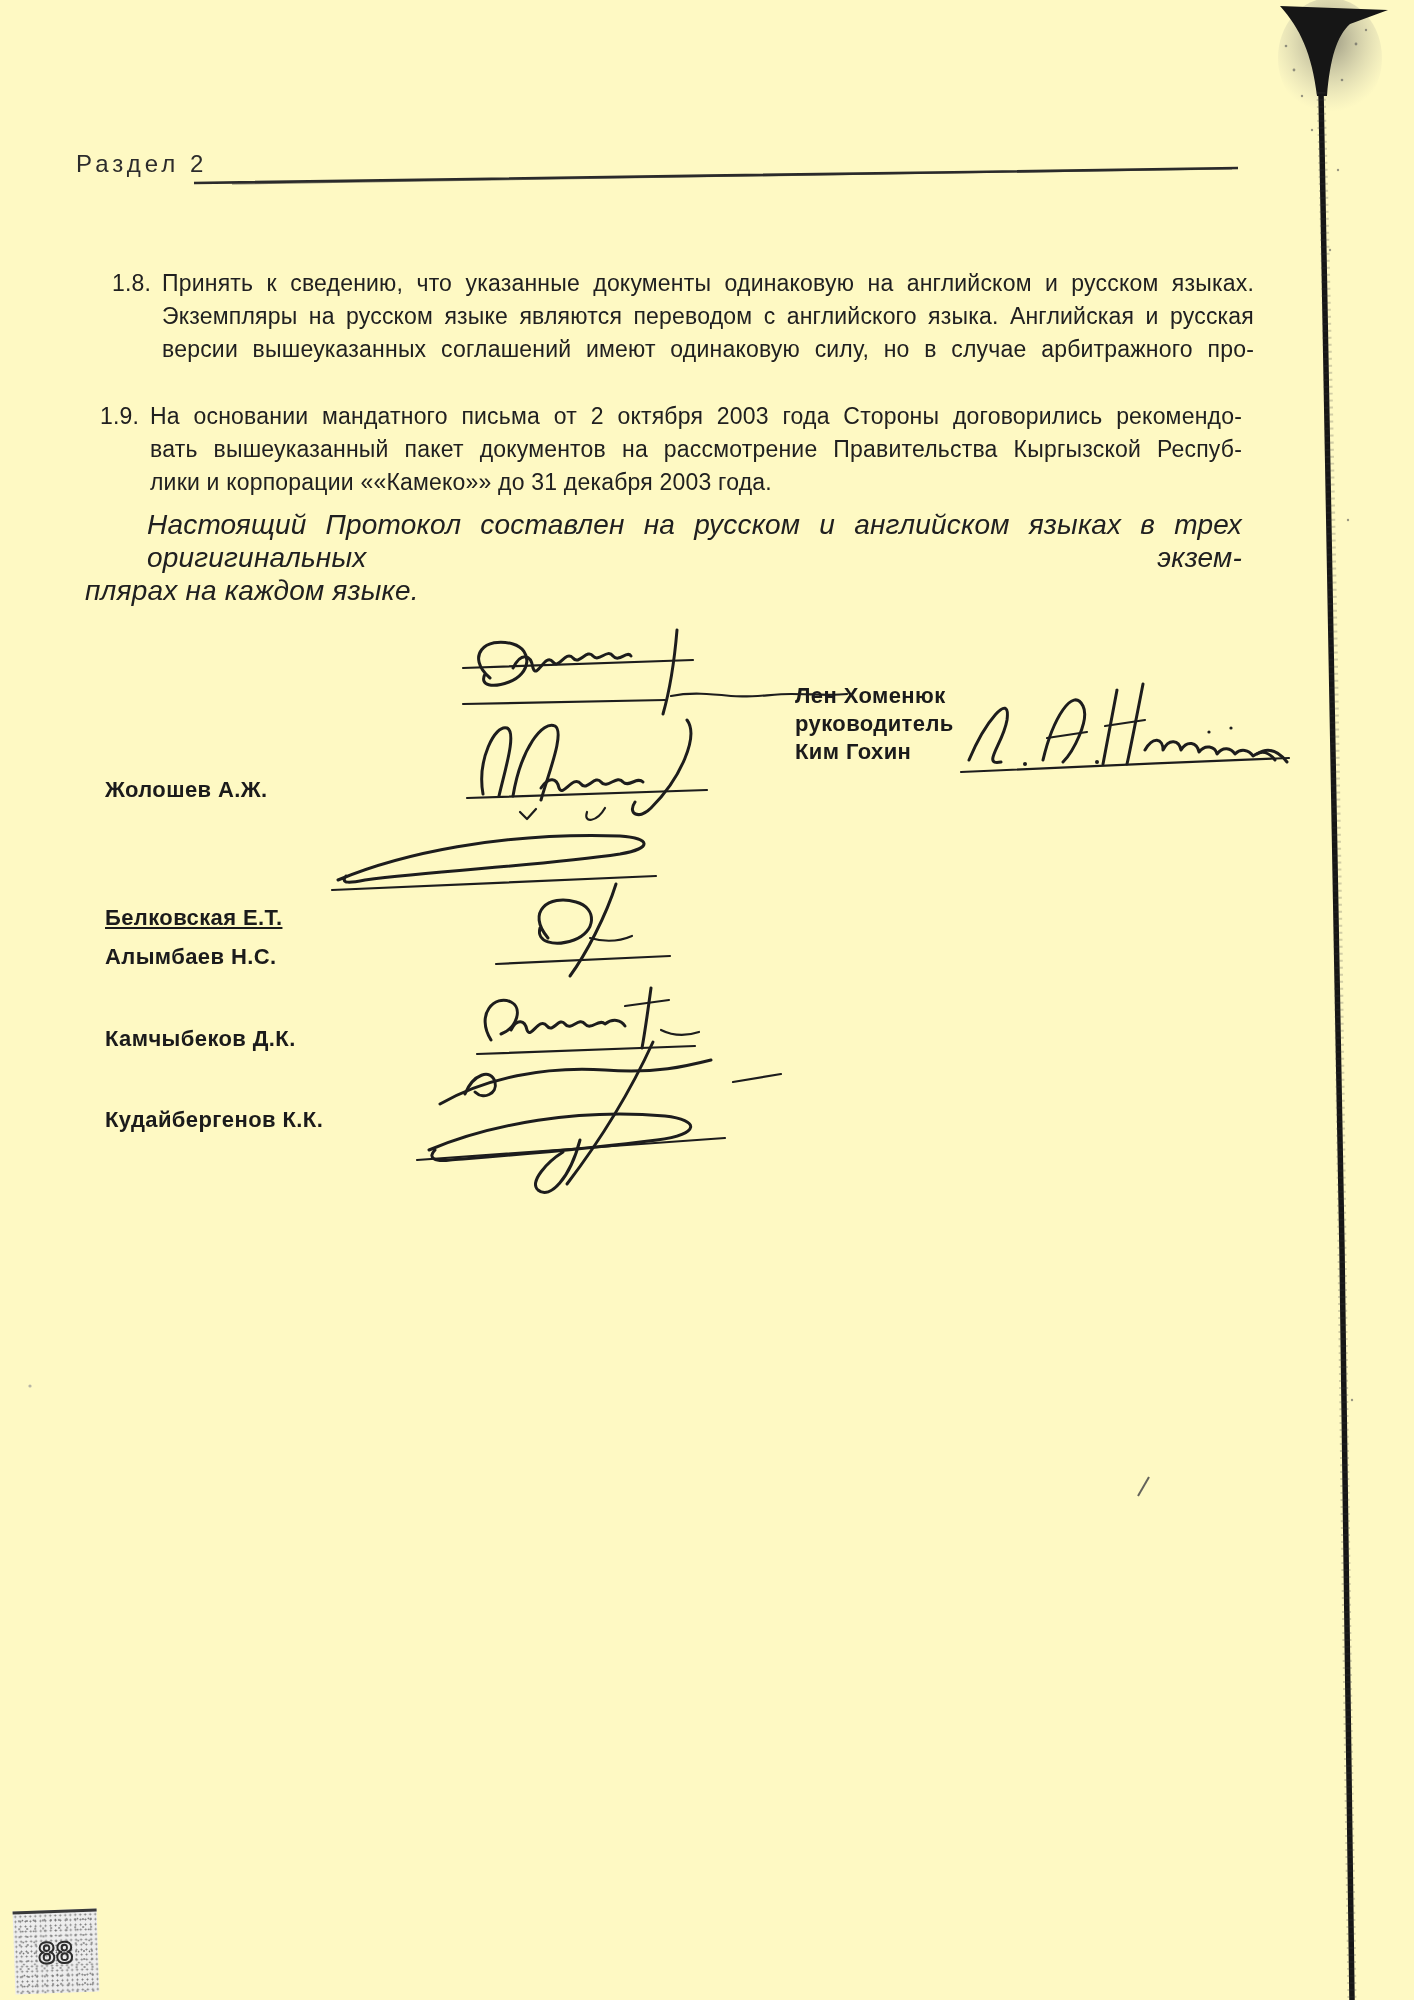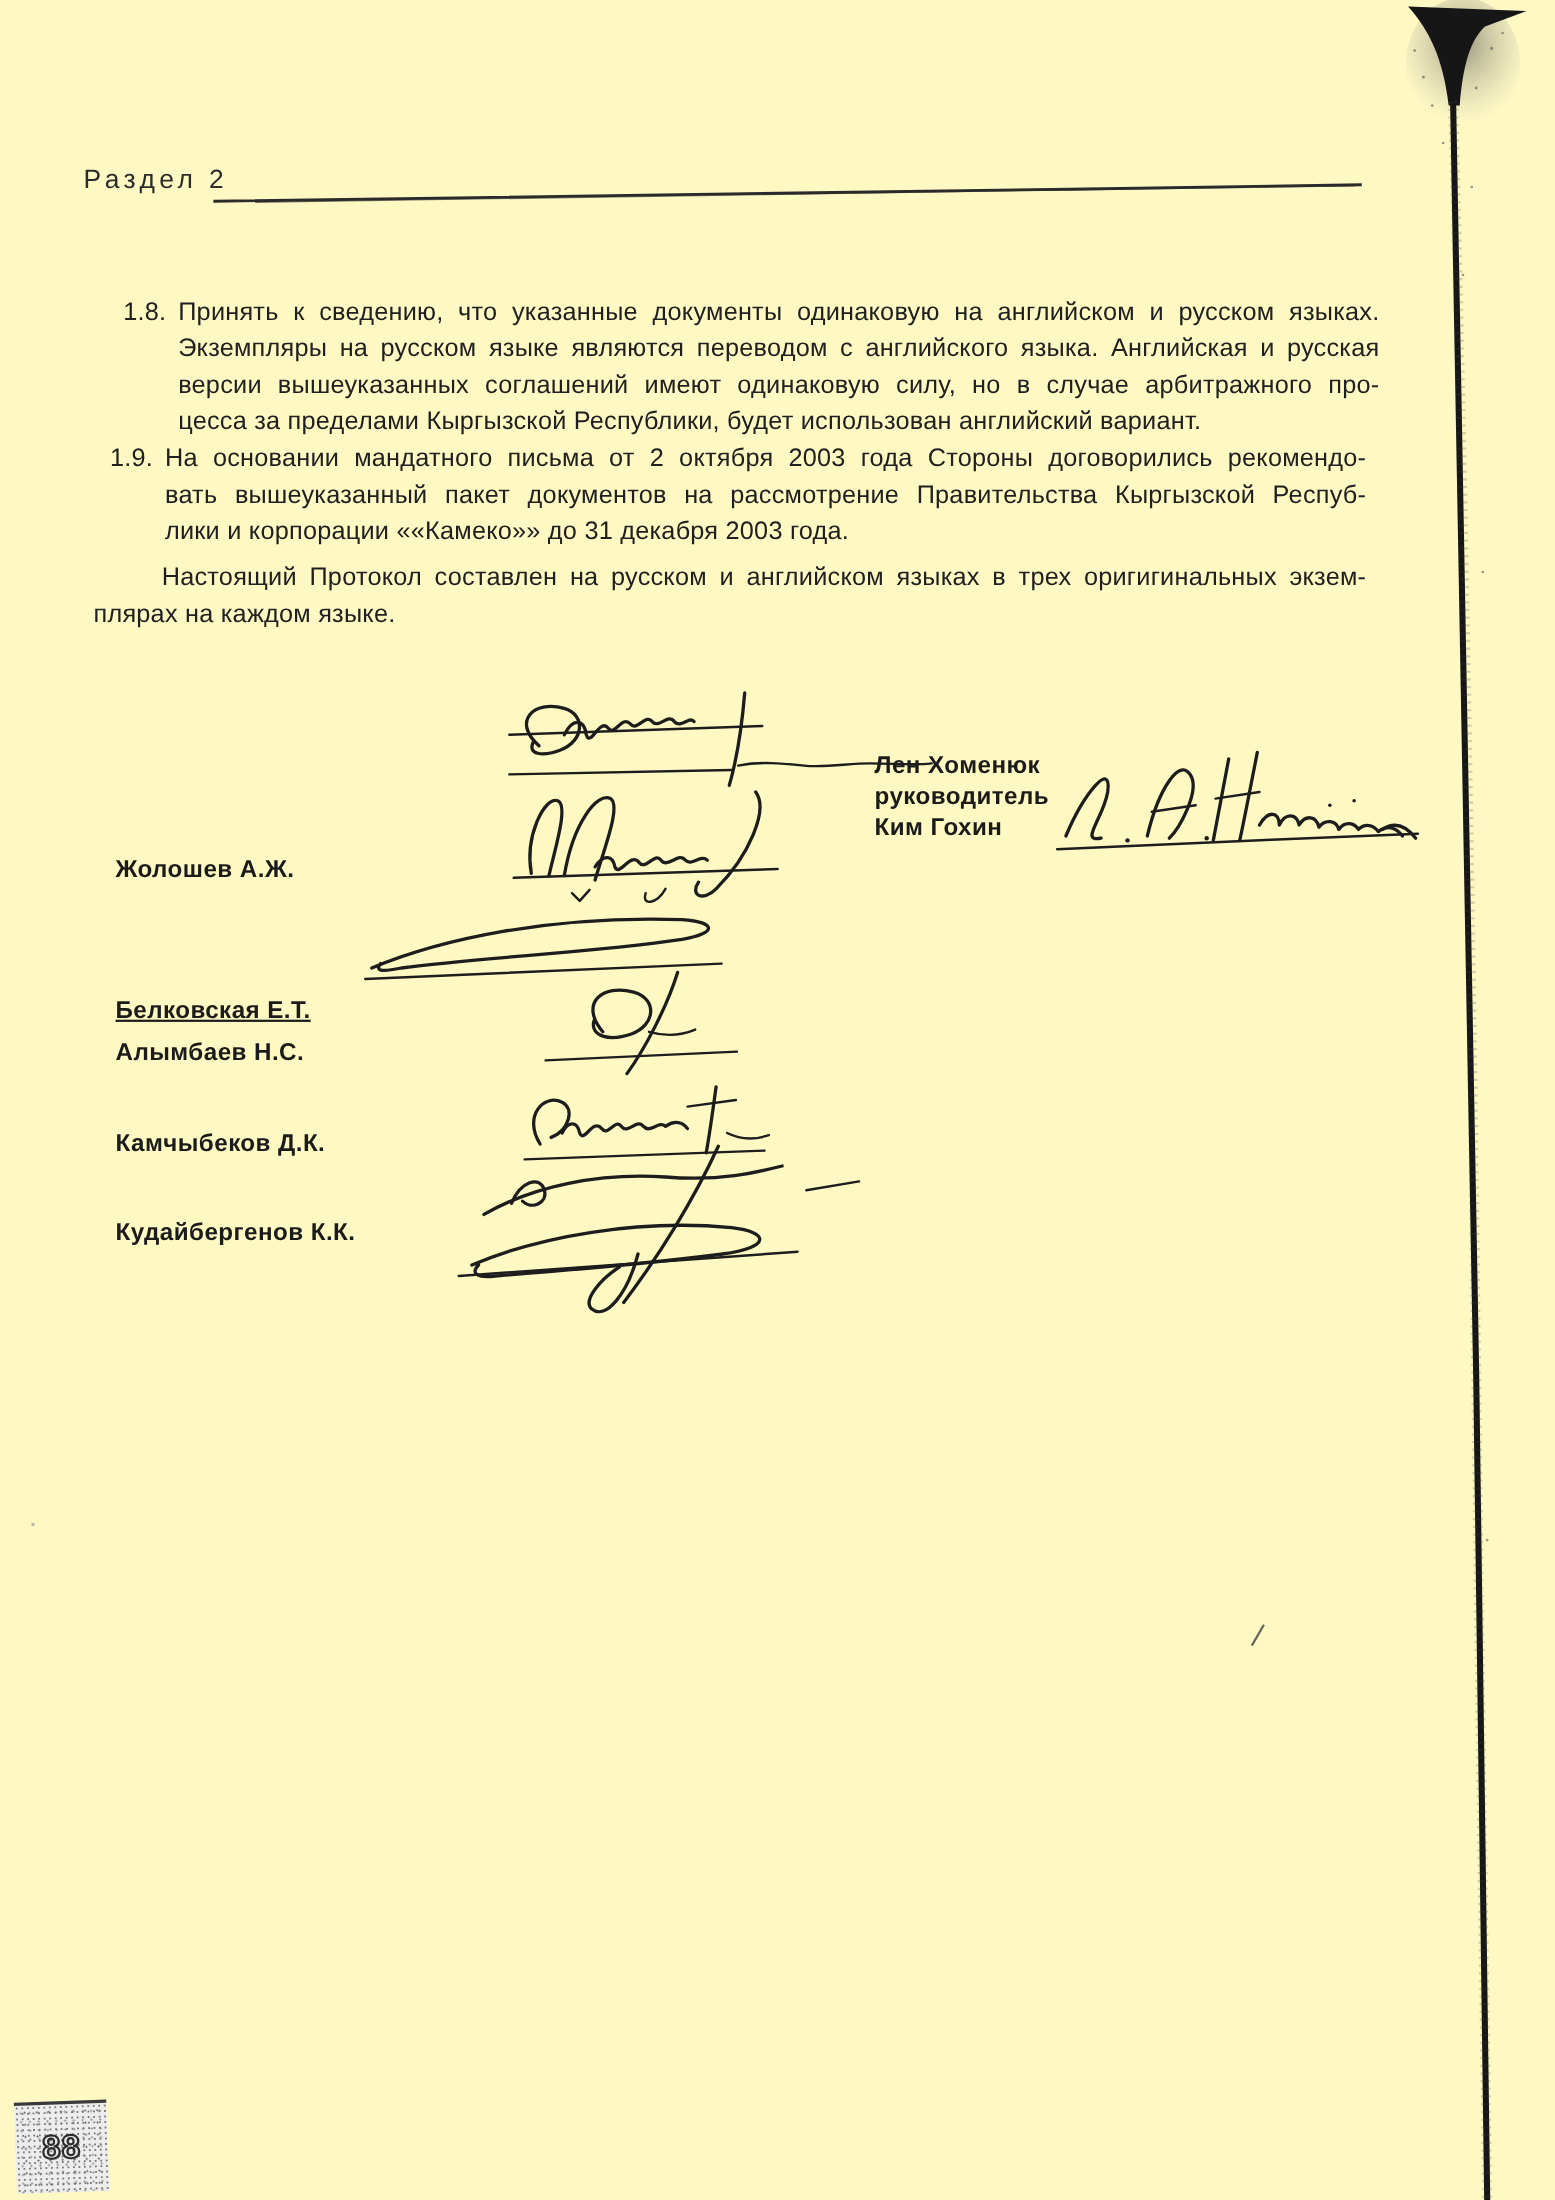--- a/index.html
+++ b/index.html
@@ -15,21 +15,21 @@
     font-size:24px; letter-spacing:4px; color:#2c2c2c;
   }
   .header-rule { position:absolute; left:192px; top:164px; }
 
   
   .para { position:absolute; font-size:23px; line-height:33px; letter-spacing:0.2px; color:#202020; }
   .para .num { position:absolute; left:0; top:0; }
   .para .lines { margin-left:50px; width:1092px; }
   .line.j { text-align:justify; text-align-last:justify; }
   .closing { position:absolute; left:85px; top:508px; width:1157px;
-             font-size:23px; line-height:33px; letter-spacing:0.2px; color:#202020; }
+             font-size:28px; line-height:33px; letter-spacing:0.2px; color:#202020;font-style:italic; }
   .closing .first { padding-left:62px; }
 
   
   .sig-name {
     position:absolute; font-size:22px; font-weight:700;
     letter-spacing:0.4px; color:#1b1b1b; line-height:33px;
   }
   .right-block { position:absolute; left:795px; top:682px; line-height:28px;
                  font-size:22px; font-weight:700; letter-spacing:0.4px; color:#1b1b1b; }
 
@@ -70,21 +70,20 @@
     <path d="M2,19 C220,17 520,11 780,8 C900,6 1000,5 1046,4" fill="none" stroke="#2b2b2b" stroke-width="2.6"></path>
     <path d="M40,20 C300,17 700,9 1040,5" fill="none" stroke="#2b2b2b" stroke-width="1.2" opacity="0.6"></path>
   </svg>
 
   <div class="para" style="left:112px; top:256px;margin-top:11px;">
     <span class="num">1.8.</span>
     <div class="lines">
       <div class="line j">Принять к сведению, что указанные документы одинаковую на английском и русском языках.</div>
       <div class="line j">Экземпляры на русском языке являются переводом с английского языка. Английская и русская</div>
       <div class="line j">версии вышеуказанных соглашений имеют одинаковую силу, но в случае арбитражного про-</div>
-      <div class="line">цесса за пределами Кыргызской Республики, будет использован английский вариант.</div>
     </div>
   </div>
 
   <div class="para" style="left:100px; top:400px;">
     <span class="num">1.9.</span>
     <div class="lines">
       <div class="line j">На основании мандатного письма от 2 октября 2003 года Стороны договорились рекомендо-</div>
       <div class="line j">вать вышеуказанный пакет документов на рассмотрение Правительства Кыргызской Респуб-</div>
       <div class="line">лики и корпорации ««Камеко»» до 31 декабря 2003 года.</div>
     </div>

